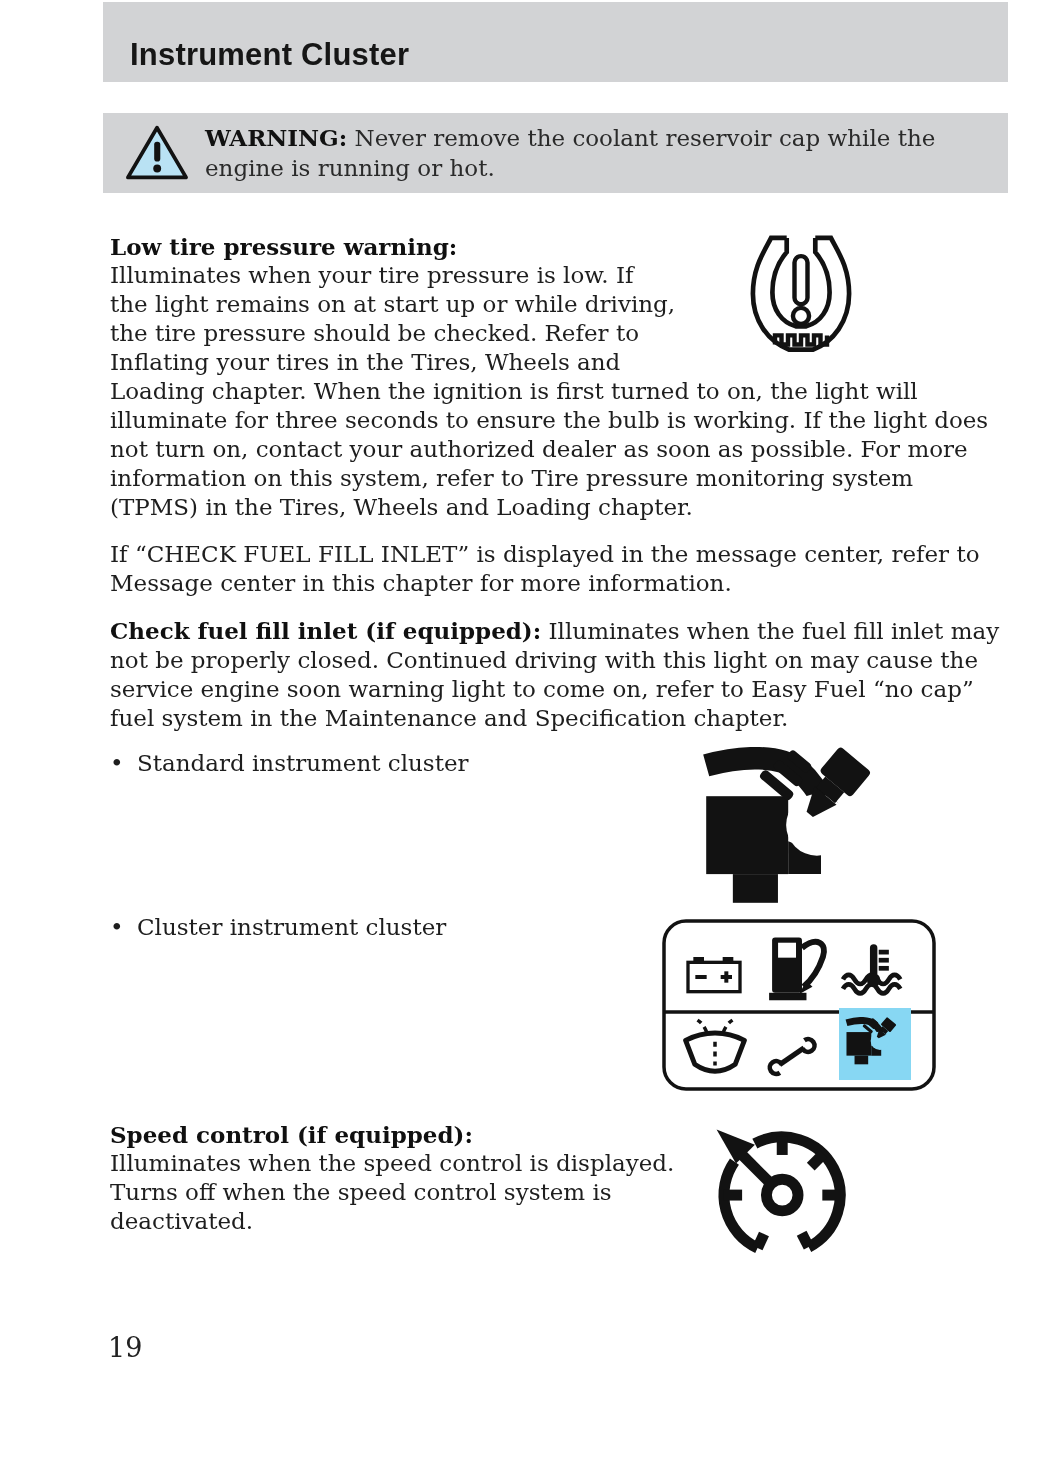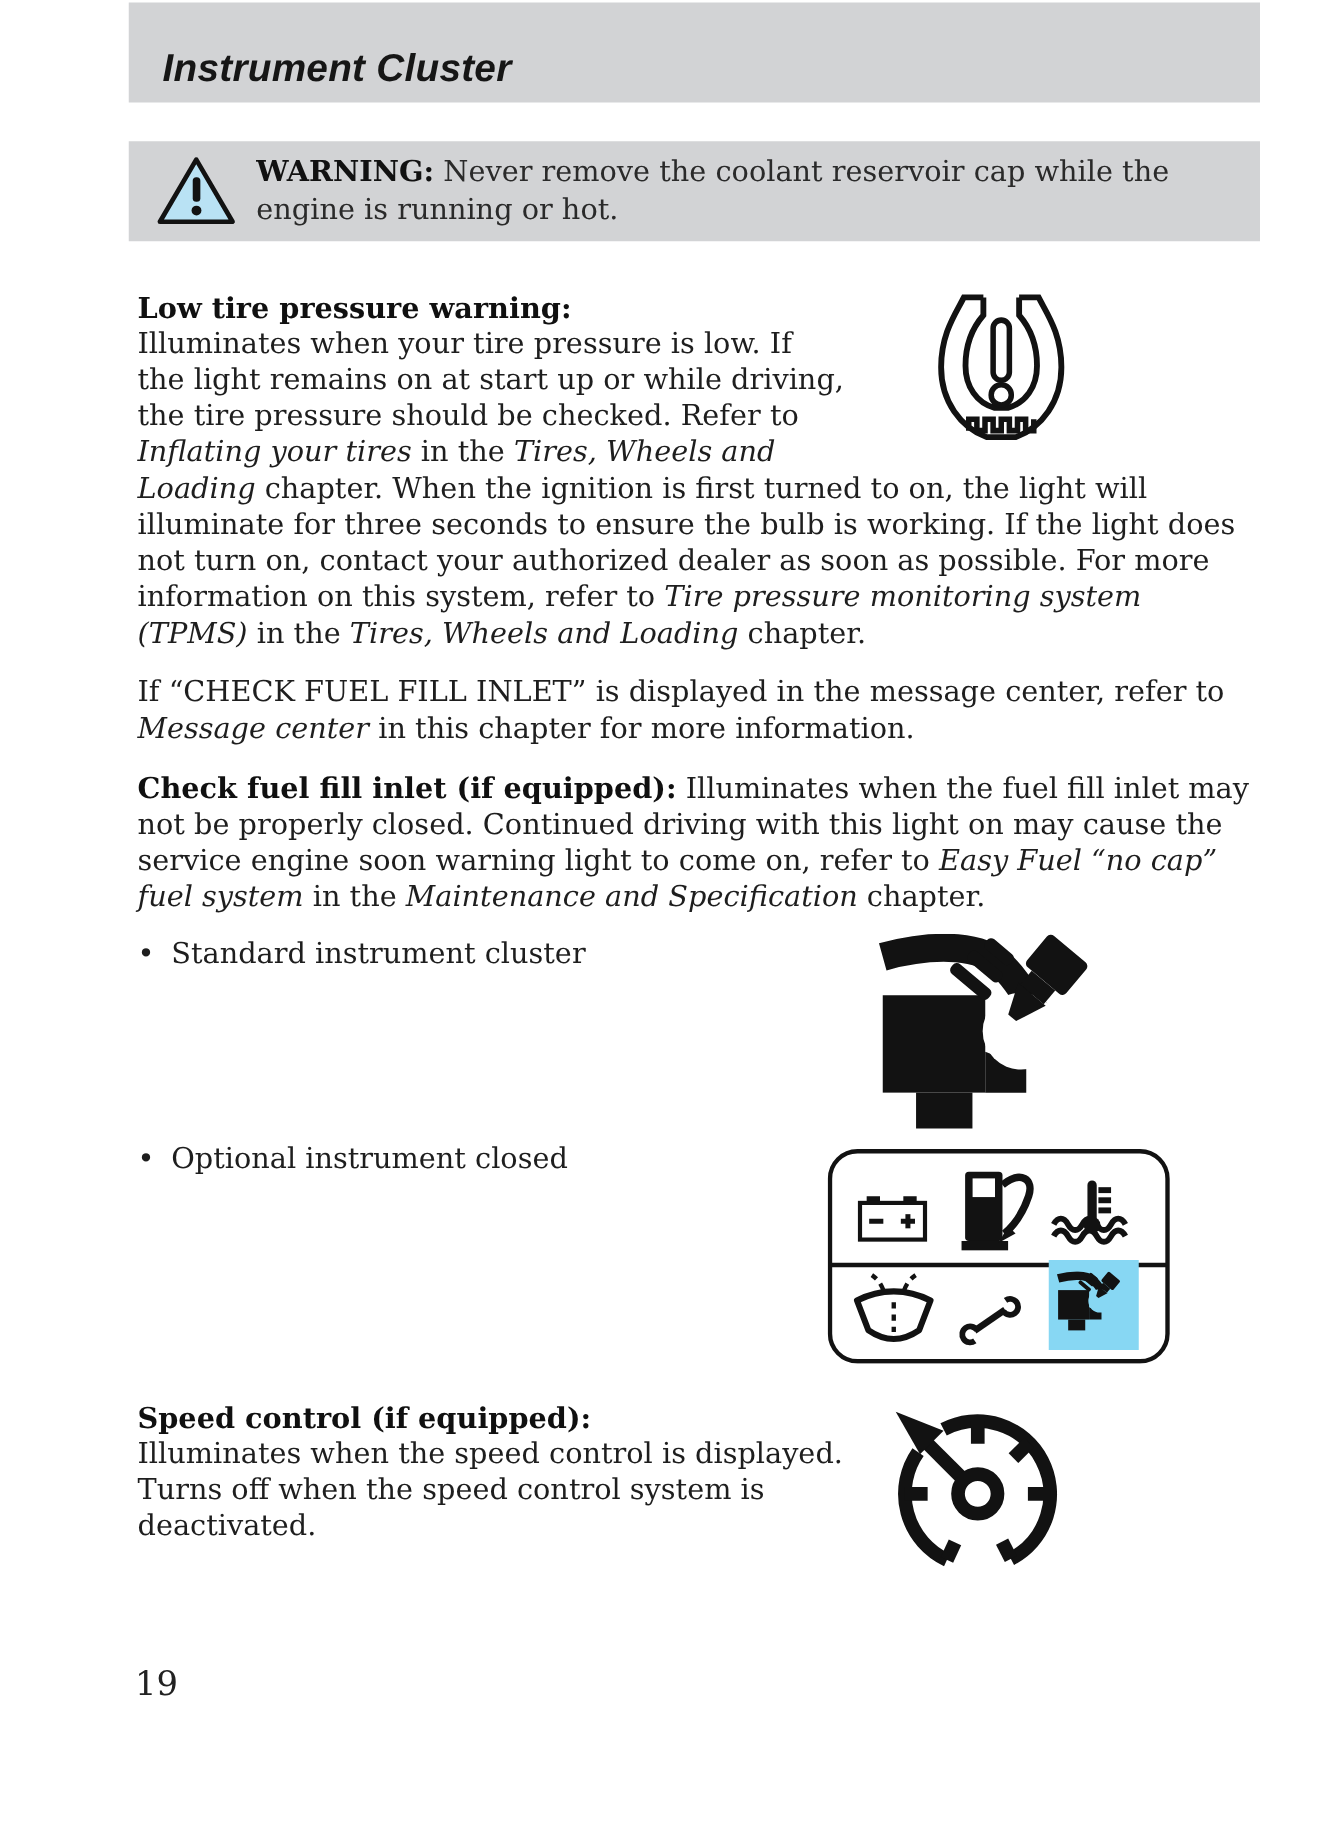--- a/index.html
+++ b/index.html
@@ -2,32 +2,32 @@
 <html><head>
 <meta charset="utf-8">
 <style>
   html,body{margin:0;padding:0;background:#fff;}
   .page{position:relative;width:1063px;height:1457px;background:#ffffff;overflow:hidden;
         font-family:"DejaVu Serif",serif;color:#1e1e1e;}
   
   .header-bar{position:absolute;left:103px;top:2px;width:905px;height:80px;background:#d2d3d5;
               display:flex;align-items:flex-end;}
   .header-title{font-family:"Liberation Sans",sans-serif;font-weight:bold;font-size:31px;
-                color:#161616;padding:0 0 9px 27px;letter-spacing:.2px;font-style:italic;}
+                color:#161616;padding:0 0 9px 27px;letter-spacing:.2px;}
   
   .warning-box{position:absolute;left:103px;top:113px;width:905px;height:80px;background:#d2d3d5;
                display:flex;align-items:center;}
   .warning-tri{flex:0 0 auto;margin-left:20px;margin-right:14px;}
   .warning-text{font-size:23px;line-height:30px;color:#2a2a2a;padding-right:50px;}
   .warning-text b{color:#111;}
   
   .content{position:absolute;left:110px;top:214px;width:898px;font-size:23px;line-height:29px;}
   .para{margin:18px 0 16px 0;}
   .hblock{display:block;color:#101010;}
-  .it{font-style:italic;}
+  .it{}
   b{color:#101010;}
   .tpms-float{float:right;width:130px;height:130px;margin:2px 142px 6px 58px;}
   .bullet-sec{position:relative;}
   .bullet-sec.first{height:164px;margin-top:0;}
   .bullet-sec.second{height:207px;}
   .bullet-line{display:flex;}
   .bullet-dot{width:27px;flex:0 0 auto;}
   .std-icon{position:absolute;left:588px;top:-2px;}
   .panel-wrap{position:absolute;left:552px;top:6px;}
   .speed-sec{position:relative;min-height:160px;}
@@ -164,21 +164,21 @@
         <span>Standard instrument cluster</span>
       </div>
       <svg class="std-icon" width="205" height="164" viewBox="0 0 100 80">
           <use href="#sym-fuel-inlet"></use>
         </svg>
     </div>
 
     <div class="bullet-sec second">
       <div class="bullet-line">
         <span class="bullet-dot">•</span>
-        <span>Optional instrument closed</span>
+        <span>Cluster instrument cluster</span>
       </div>
       <svg class="panel-wrap" width="274" height="172" viewBox="0 0 274 172">
         <rect x="2" y="2" width="270" height="168" rx="22" fill="#ffffff" stroke="#121212" stroke-width="3.5"></rect>
         <line x1="2" y1="93" x2="272" y2="93" stroke="#121212" stroke-width="3.5"></line>
         <use href="#sym-battery" x="22" y="36" width="60" height="40"></use>
         <use href="#sym-pump" x="107" y="14" width="60" height="71"></use>
         <use href="#sym-coolant" x="178" y="24" width="68" height="54"></use>
         <use href="#sym-washer" x="18" y="99" width="70" height="63"></use>
         <use href="#sym-wrench" x="102" y="117" width="58" height="41"></use>
         <rect x="177" y="89" width="72" height="72" fill="#87d7f3"></rect>

